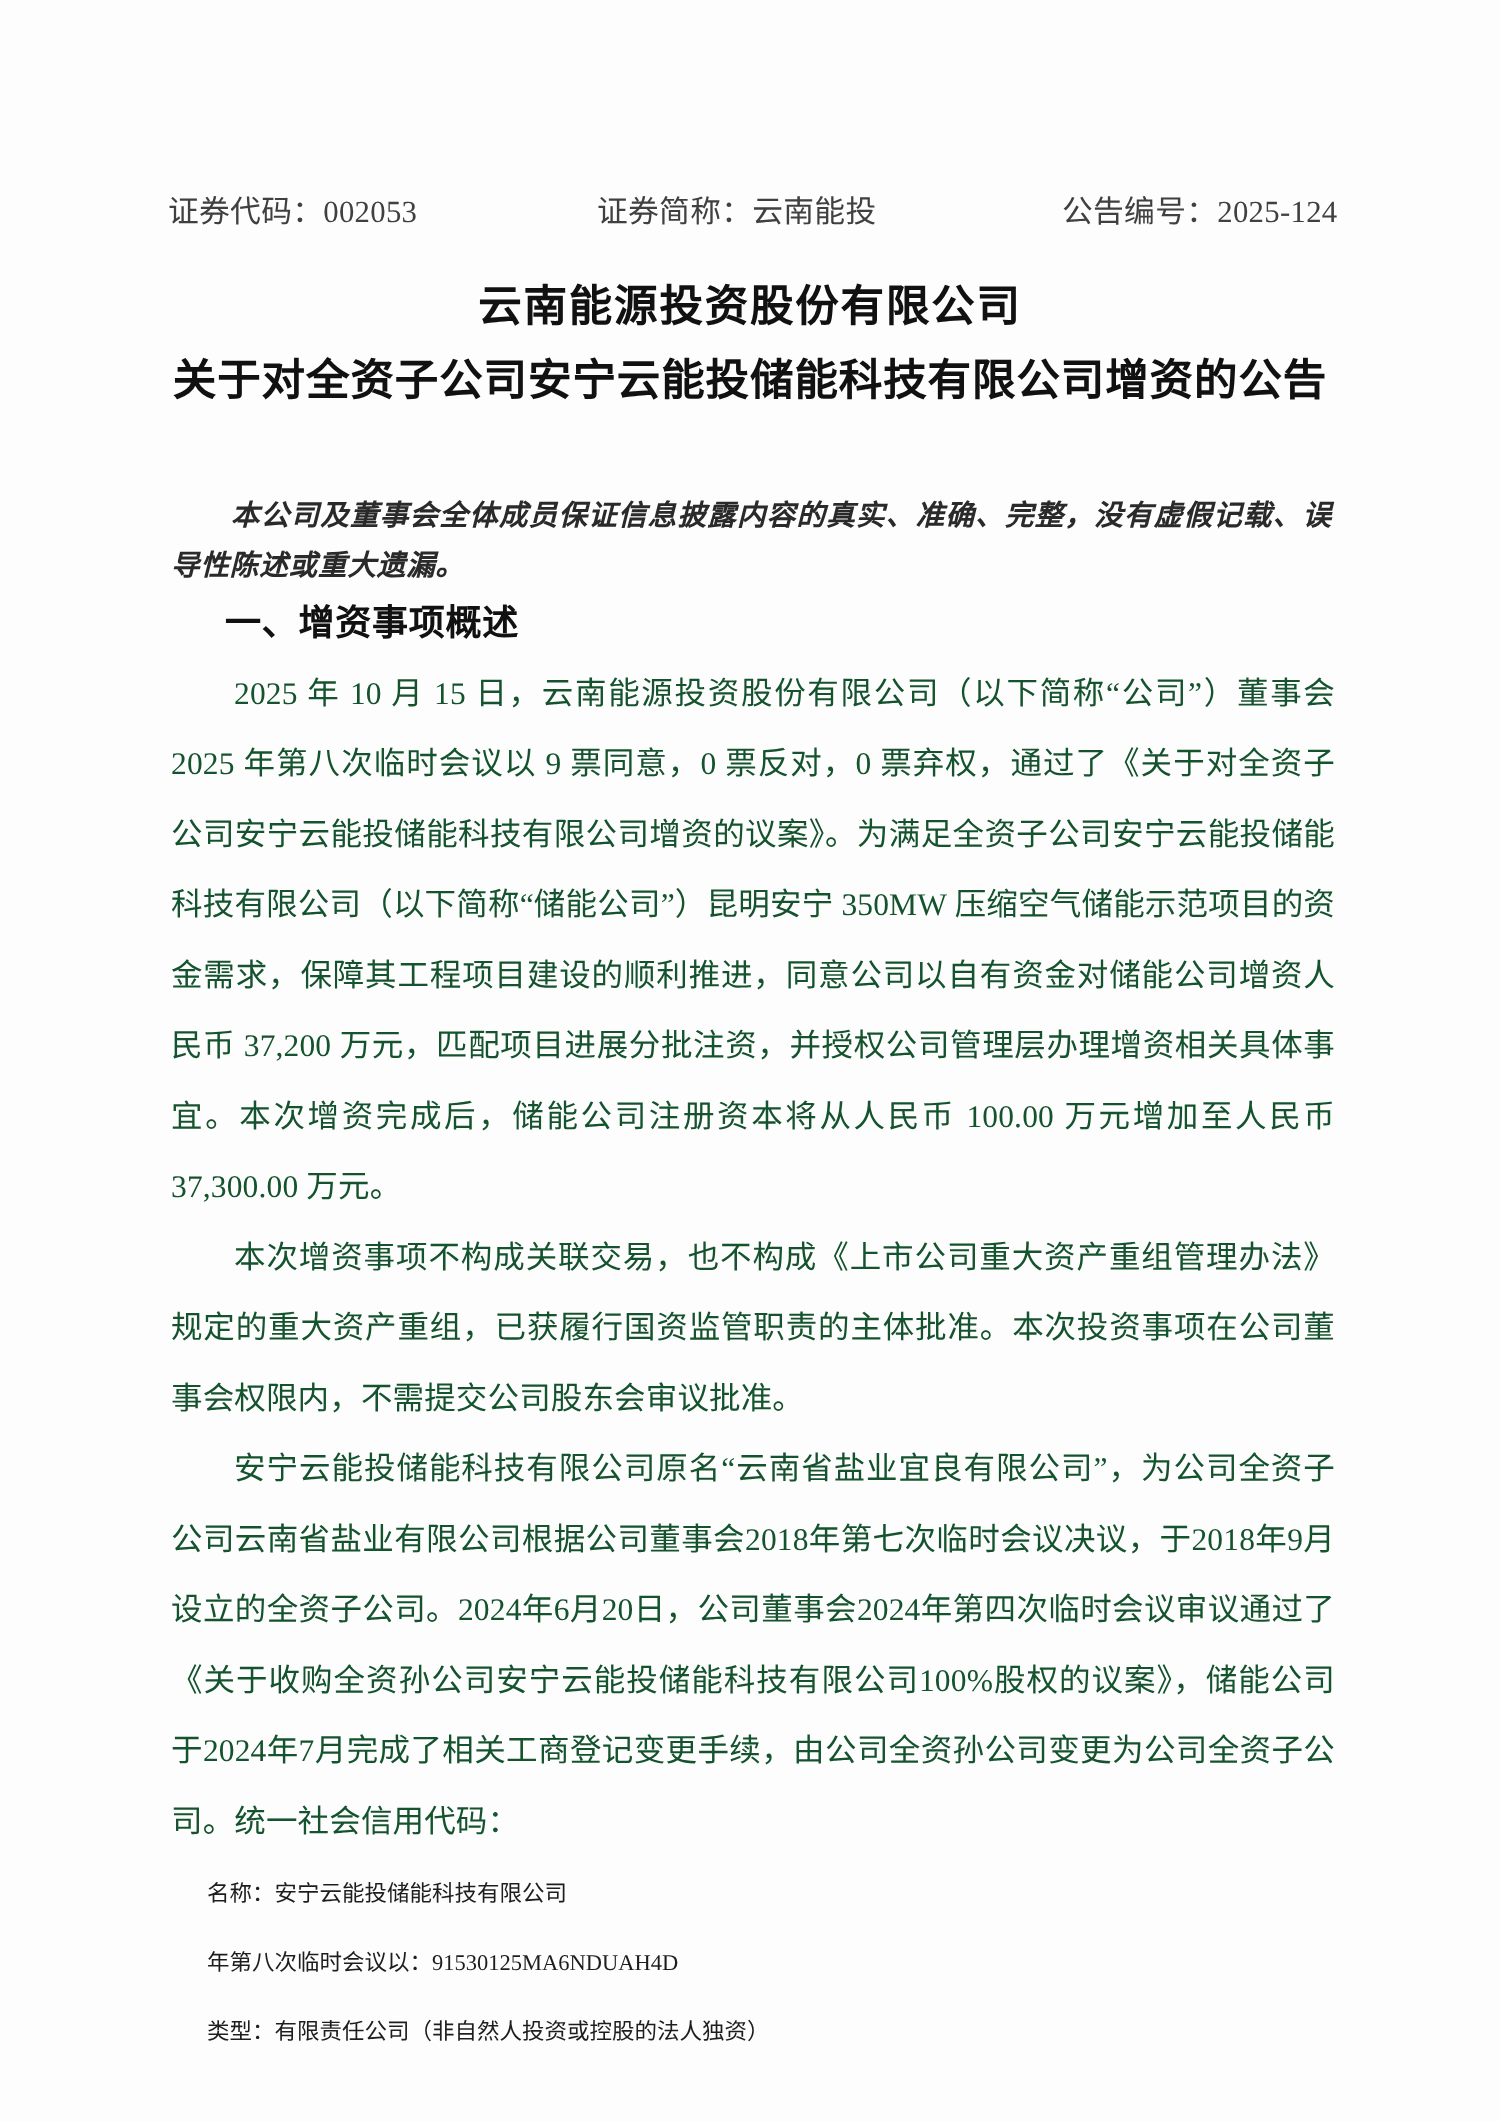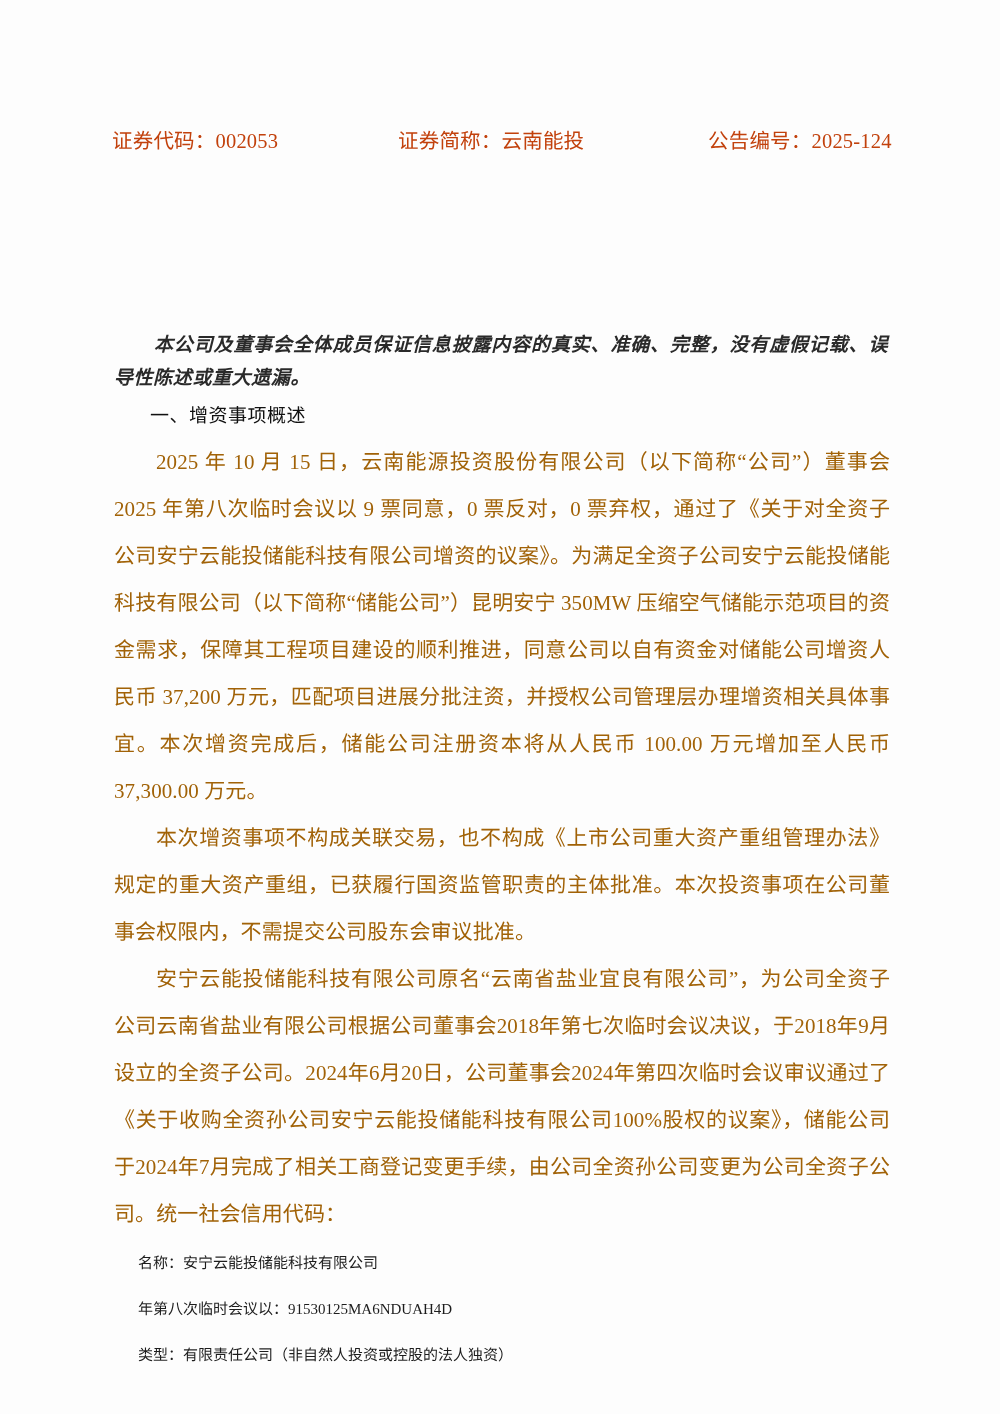--- a/index.html
+++ b/index.html
@@ -27,21 +27,21 @@
   
   .doc-header {
     position: absolute;
     top: 124px;
     left: 112px;
     width: 776px;
     display: flex;
     justify-content: flex-start;
     font-size: 20.5px;
     letter-spacing: 0.2px;
-    color: #c2410c;
+    color: #404040;
     white-space: nowrap;
   }
   .doc-header .hdr-cell { display: block; }
   .doc-header .hdr-code   { width: 286px; }
   .doc-header .hdr-abbr   { width: 310px; font-family: Liberation Serif, serif; }
   .doc-header .hdr-number { width: 180px; text-align: center; }
 
   
   .title-block {
     position: absolute;
@@ -85,36 +85,36 @@
 
   
   .body-block {
     position: absolute;
     top: 398px;
     left: 114px;
     width: 776px;
   }
   .section-heading {
     font-family: "DejaVu Sans", "Liberation Sans", sans-serif;
-    font-weight: normal;
-    font-size: 19px;
+    font-weight: bold;
+    font-size: 24px;
     letter-spacing: 0.5px;
     color: #111;
     text-indent: 36px;
     margin: 0 0 7px 0;
     line-height: 34px;
   }
   .para {
     font-size: 21px;
     line-height: 47px;
     text-align: justify;
     text-justify: inter-ideograph;
     text-indent: 42px;
     margin: 0;
-    color: #a16207;
+    color: #14532d;
     letter-spacing: 0.1px;
   }
   .para + .para { margin-top: 0; }
   .gap-before-heading { margin-top: 10px; }
 
   .detail-list {
     margin: 2px 0 0 0;
     padding: 0;
     list-style: none;
   }
@@ -130,20 +130,24 @@
 <body>
 
 <div class="page">
 
   <div class="doc-header">
     <span class="hdr-cell hdr-code">证券代码：002053</span>
     <span class="hdr-cell hdr-abbr">证券简称：云南能投</span>
     <span class="hdr-cell hdr-number">公告编号：2025-124</span>
   </div>
 
+  <div class="title-block">
+    <div class="title-main">云南能源投资股份有限公司</div>
+    <div class="title-sub">关于对全资子公司安宁云能投储能科技有限公司增资的公告</div>
+  </div>
 
   <div class="disclaimer">本公司及董事会全体成员保证信息披露内容的真实、准确、完整，没有虚假记载、误导性陈述或重大遗漏。</div>
 
   <div class="body-block">
 
     <h2 class="section-heading">一、增资事项概述</h2>
     <p class="para">2025 年 10 月 15 日，云南能源投资股份有限公司（以下简称“公司”）董事会 2025 年第八次临时会议以 9 票同意，0 票反对，0 票弃权，通过了《关于对全资子公司安宁云能投储能科技有限公司增资的议案》。为满足全资子公司安宁云能投储能科技有限公司（以下简称“储能公司”）昆明安宁 350MW 压缩空气储能示范项目的资金需求，保障其工程项目建设的顺利推进，同意公司以自有资金对储能公司增资人民币 37,200 万元，匹配项目进展分批注资，并授权公司管理层办理增资相关具体事宜。本次增资完成后，储能公司注册资本将从人民币 100.00 万元增加至人民币 37,300.00 万元。</p>
     <p class="para">本次增资事项不构成关联交易，也不构成《上市公司重大资产重组管理办法》规定的重大资产重组，已获履行国资监管职责的主体批准。本次投资事项在公司董事会权限内，不需提交公司股东会审议批准。</p>
 
     <p class="para">安宁云能投储能科技有限公司原名“云南省盐业宜良有限公司”，为公司全资子公司云南省盐业有限公司根据公司董事会2018年第七次临时会议决议，于2018年9月设立的全资子公司。2024年6月20日，公司董事会2024年第四次临时会议审议通过了《关于收购全资孙公司安宁云能投储能科技有限公司100%股权的议案》，储能公司于2024年7月完成了相关工商登记变更手续，由公司全资孙公司变更为公司全资子公司。统一社会信用代码：</p>

